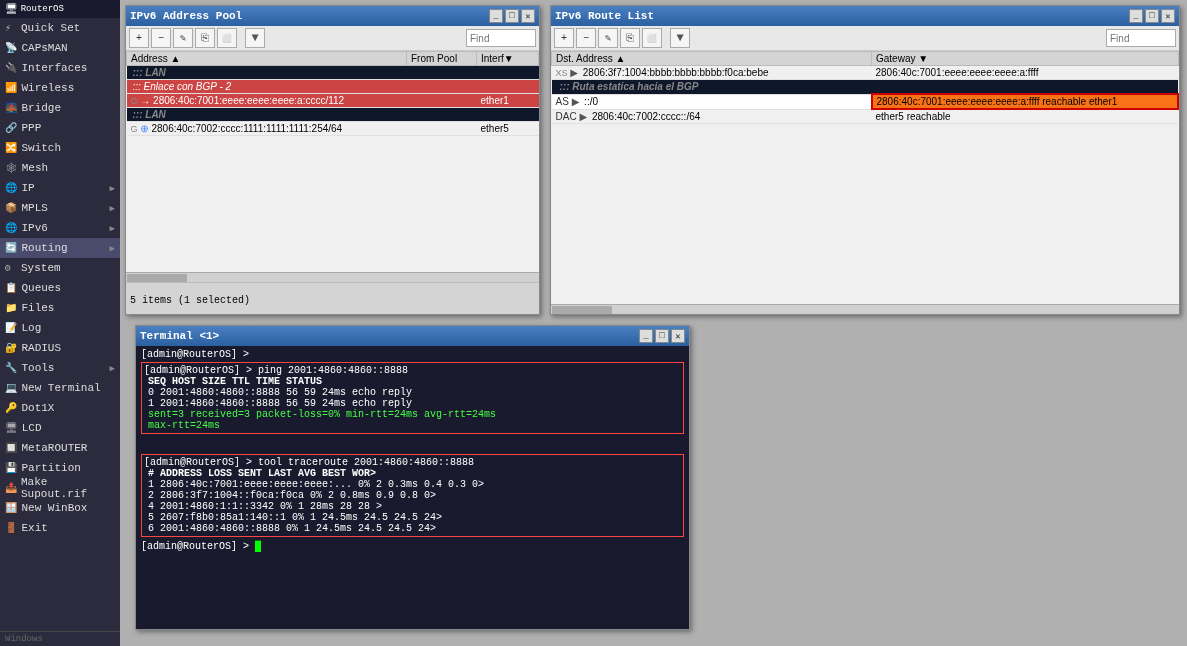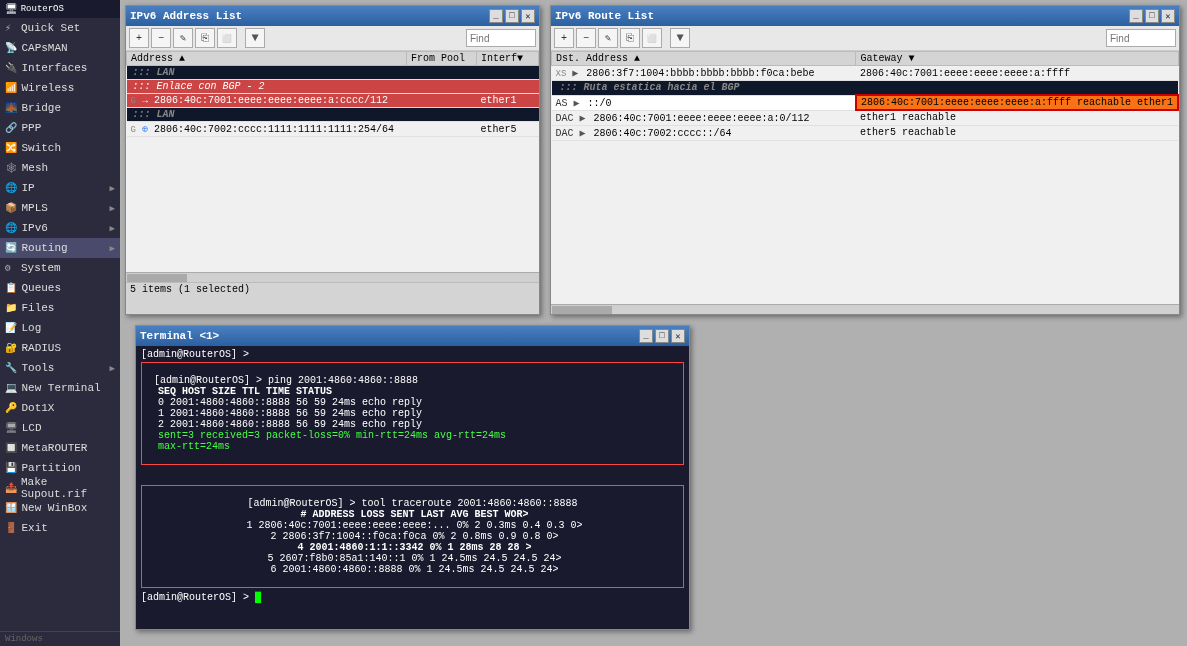--- a/index.html
+++ b/index.html
@@ -117,21 +117,21 @@
       background: #f5f5f5;
       display: flex; align-items: center; justify-content: center;
       cursor: pointer; font-size: 12px; color: #555;
     }
 
     
     .win-table {
       width: 100%;
       border-collapse: collapse;
       font-size: 10px;
-      font-family: Liberation Mono, monospace;
+      font-family: Liberation Sans, sans-serif;
     }
     .win-table th {
       background: #d4d4d4;
       border: 1px solid #bbb;
       padding: 1px 4px;
       text-align: left;
       font-weight: normal;
       font-size: 10px;
       cursor: pointer;
     }
@@ -176,40 +176,40 @@
       height: calc(100% - 20px);
     }
     .term-prompt { color: #ffffff; }
     .term-cmd { color: #ffffff; }
     .term-header { color: #ffffff; font-weight: bold; }
     .term-data { color: #ffffff; }
     .term-summary { color: #44ff44; }
     .term-box {
       border: 1px solid #ff4444;
       margin: 2px 0;
-      padding: 12px;
+      padding: 2px;
     }
 
     .scrollbar-h {
       height: 10px;
       background: #d0d0d0;
       border-top: 1px solid #aaa;
       display: flex; align-items: center;
     }
     .scrollbar-thumb {
       height: 8px;
       background: #aaa;
       width: 60px;
       margin: 1px;
     }
 
     .status-bar {
       background: #d4d4d4;
       border-top: 1px solid #bbb;
-      padding: 1px 4px;
+      padding: 12px 4px;
       font-size: 10px;
       height: 32px;
       font-family: Liberation Mono, monospace;
     }
 
     .tag-xs { color: #888; font-size: 9px; }
     .tag-as { color: #333; }
     .tag-dac { color: #333; }
     .arrow-icon { color: #555; margin-right: 2px; }
 
@@ -344,21 +344,21 @@
   <div style="flex:1;"></div>
   <div style="padding:2px 5px;color:#666;font-size:9px;border-top:1px solid #444;">
     <span>Windows</span>
   </div>
 </div>
 
 <div class="windows-area">
 
   <div class="win ipv6-addr-win">
     <div class="win-titlebar">
-      <span class="win-title-text">IPv6 Address List</span>
+      <span class="win-title-text">IPv6 Address Pool</span>
       <div class="win-controls">
         <div class="win-btn">_</div>
         <div class="win-btn">□</div>
         <div class="win-btn">✕</div>
       </div>
     </div>
     <div class="win-content">
       <div class="toolbar">
         <div class="tb-btn">+</div>
         <div class="tb-btn">−</div>
@@ -442,24 +442,20 @@
               <td>2806:40c:7001:eeee:eeee:eeee:a:ffff</td>
             </tr>
             <tr class="row-group">
               <td colspan="2" style="color:#888;font-style:italic;padding-left:8px;">::: Ruta estatica hacia el BGP</td>
             </tr>
             <tr style="background:#fff;">
               <td><span class="tag-as">AS</span> <span class="arrow-icon">▶</span> ::/0</td>
               <td style="background:#f97316;border:2px solid #cc0000;color:#000;">2806:40c:7001:eeee:eeee:eeee:a:ffff reachable ether1</td>
             </tr>
             <tr>
-              <td><span class="tag-dac">DAC</span> <span class="arrow-icon">▶</span> 2806:40c:7001:eeee:eeee:eeee:a:0/112</td>
-              <td>ether1 reachable</td>
-            </tr>
-            <tr>
               <td><span class="tag-dac">DAC</span> <span class="arrow-icon">▶</span> 2806:40c:7002:cccc::/64</td>
               <td>ether5 reachable</td>
             </tr>
           </tbody>
         </table>
       </div>
       <div class="scrollbar-h">
         <div class="scrollbar-thumb"></div>
       </div>
     </div>
@@ -486,44 +482,41 @@
         <div style="padding-left:4px;">
           <span class="term-header">  SEQ HOST                              SIZE TTL TIME   STATUS</span>
         </div>
         <div style="padding-left:4px;">
           <span class="term-data">    0 2001:4860:4860::8888              56   59 24ms   echo reply</span>
         </div>
         <div style="padding-left:4px;">
           <span class="term-data">    1 2001:4860:4860::8888              56   59 24ms   echo reply</span>
         </div>
         <div style="padding-left:4px;">
-          <span class="term-data">    2 2001:4860:4860::8888              56   59 24ms   echo reply</span>
-        </div>
-        <div style="padding-left:4px;">
           <span class="term-summary">sent=3 received=3 packet-loss=0% min-rtt=24ms avg-rtt=24ms</span>
         </div>
         <div style="padding-left:4px;">
           <span class="term-summary">max-rtt=24ms</span>
         </div>
       </div>
 
-      <div class="term-box" style="border:1px solid #ff4444;margin-top:20px;text-align:center;">
+      <div class="term-box" style="border:1px solid #ff4444;margin-top:20px;">
         <div>
           <span class="term-prompt">[admin@RouterOS] &gt; </span><span class="term-cmd">tool traceroute 2001:4860:4860::8888</span>
         </div>
         <div style="padding-left:4px;">
           <span class="term-header">#  ADDRESS                            LOSS SENT  LAST   AVG    BEST   WOR&gt;</span>
         </div>
         <div style="padding-left:4px;">
           <span class="term-data">1  2806:40c:7001:eeee:eeee:eeee:...  0%   2     0.3ms  0.4    0.3    0&gt;</span>
         </div>
         <div style="padding-left:4px;">
           <span class="term-data">2  2806:3f7:1004::f0ca:f0ca          0%   2     0.8ms  0.9    0.8    0&gt;</span>
         </div>
-        <div style="padding-left:4px;font-weight:bold;">
+        <div style="padding-left:4px;">
           <span class="term-data">4  2001:4860:1:1::3342               0%   1     28ms   28     28     &gt;</span>
         </div>
         <div style="padding-left:4px;">
           <span class="term-data">5  2607:f8b0:85a1:140::1             0%   1     24.5ms 24.5   24.5   24&gt;</span>
         </div>
         <div style="padding-left:4px;">
           <span class="term-data">6  2001:4860:4860::8888              0%   1     24.5ms 24.5   24.5   24&gt;</span>
         </div>
       </div>
 

